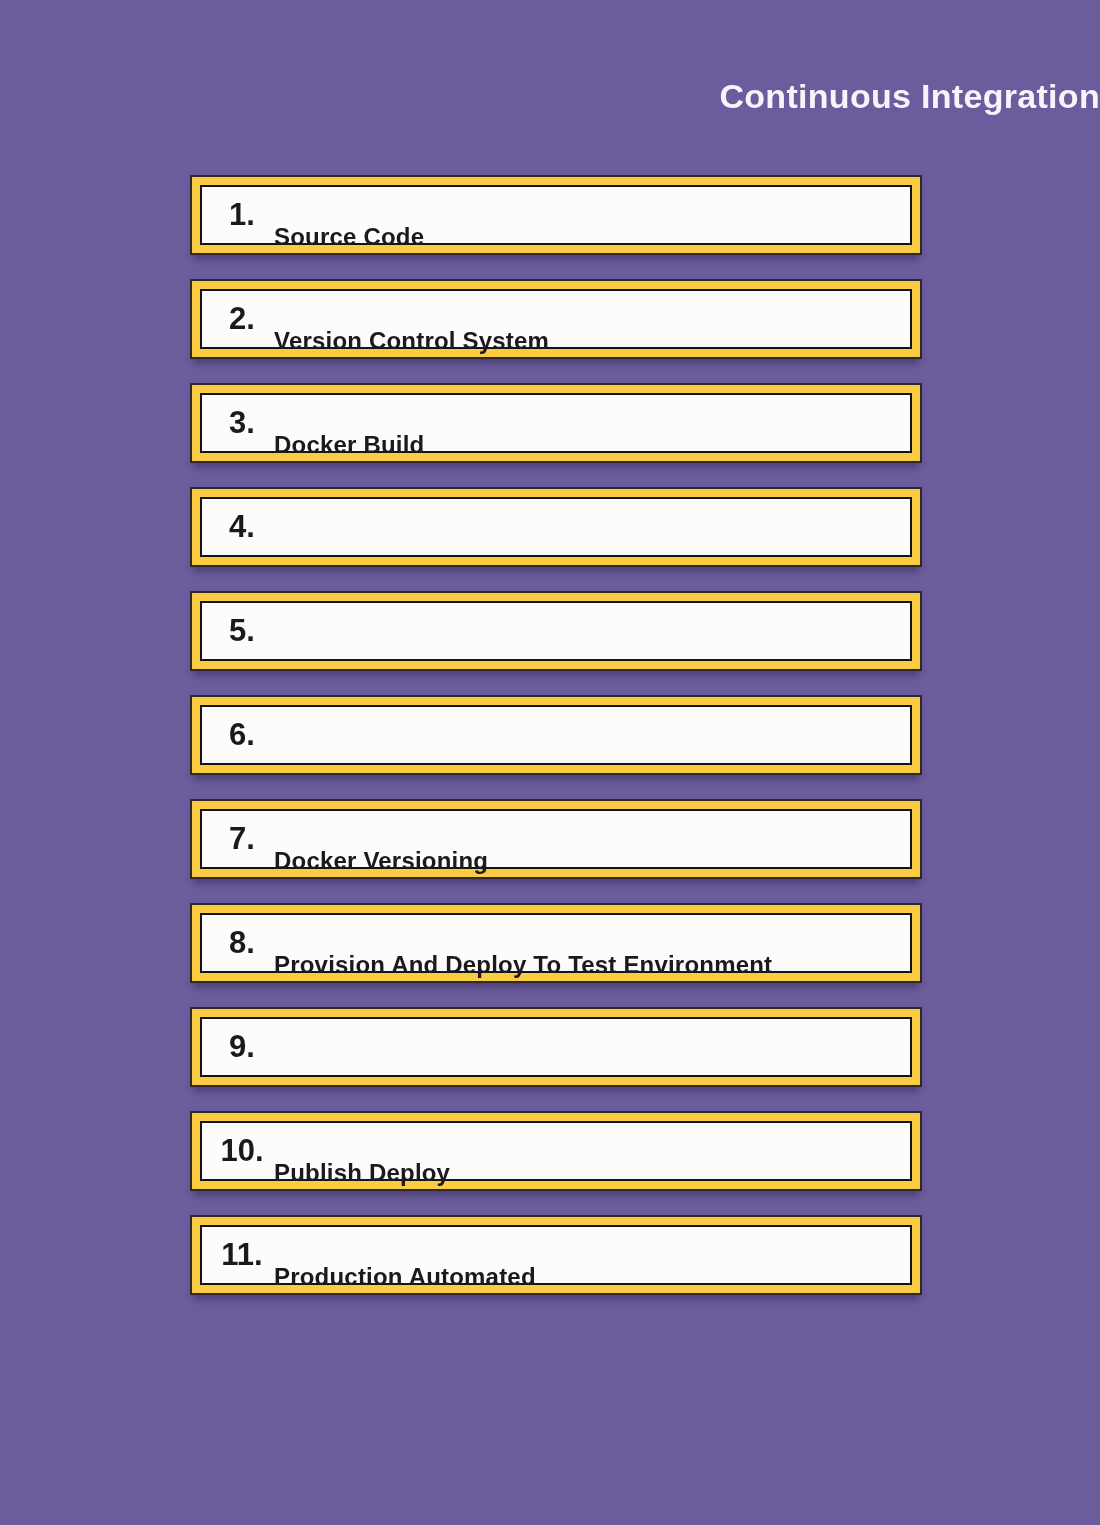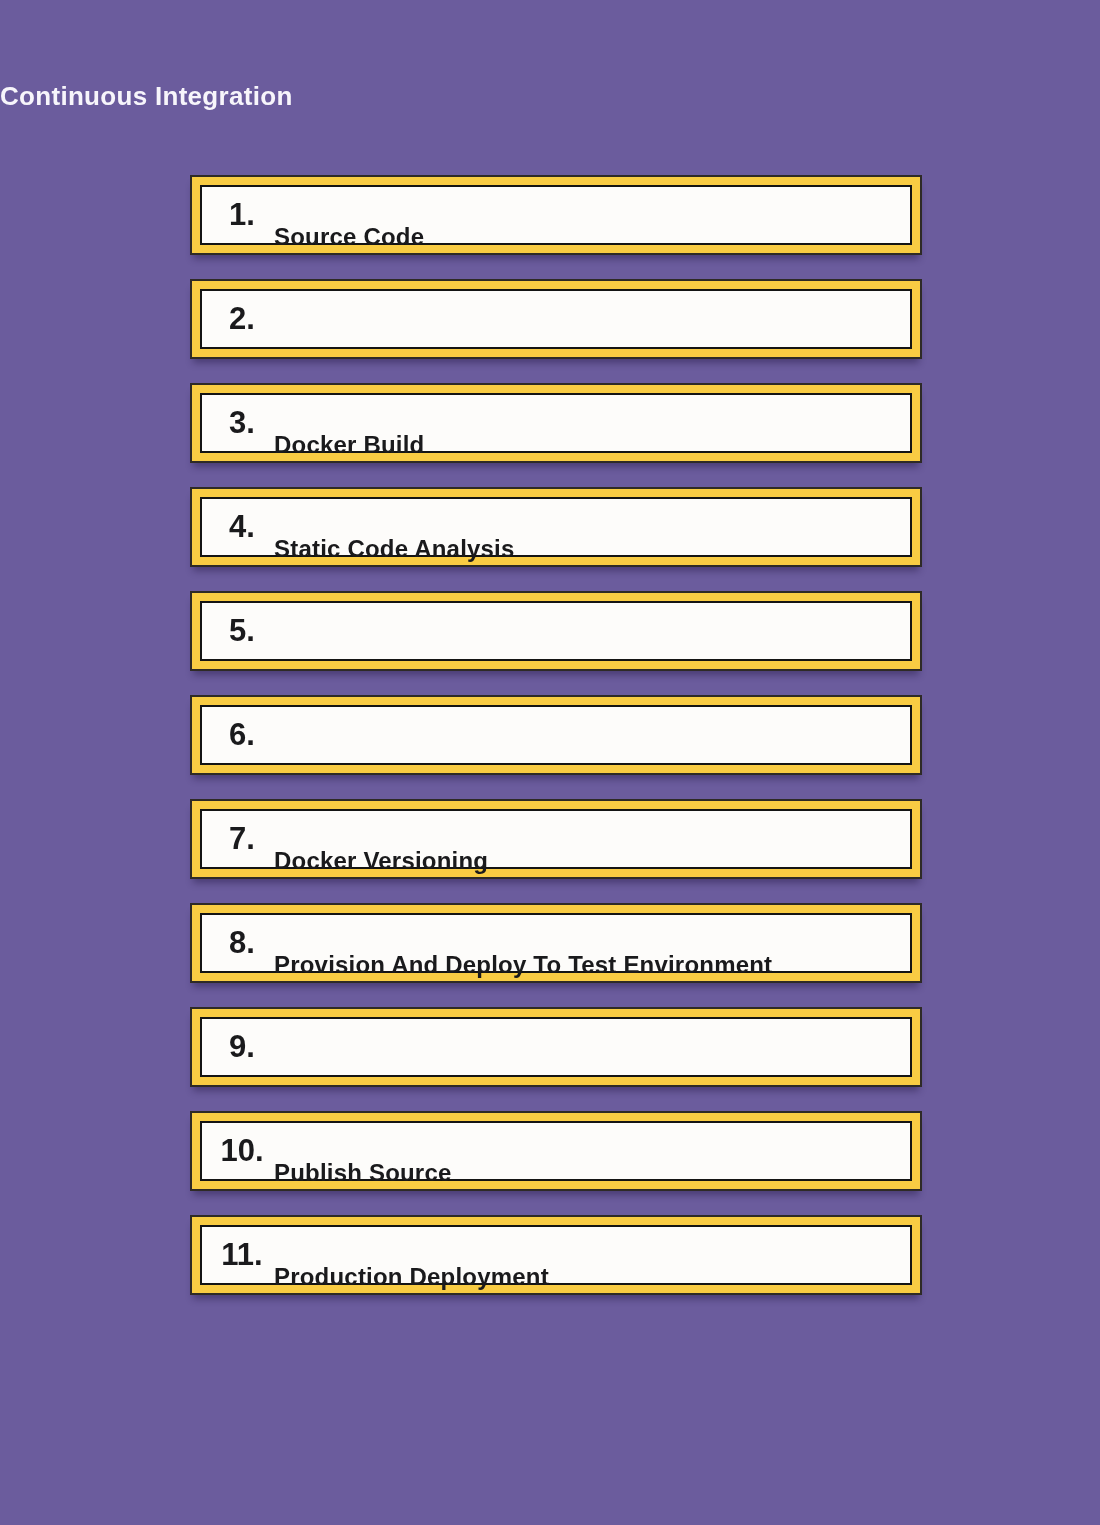--- a/index.html
+++ b/index.html
@@ -17,23 +17,23 @@
     background:var(--bg);
     font-family:"Liberation Sans", sans-serif;
     overflow:hidden;
   }
   .page{
     width:1100px;
     height:1525px;
     position:relative;
   }
   .title{
-    margin:78px 0 0 0;
-    text-align:left;
-    font-size:26px;
+    margin:78px 0 0 10px;
+    text-align:right;
+    font-size:34px;
     line-height:36px;
     font-weight:700;
     letter-spacing:0.3px;
     color:var(--title-text);
   }
   .steps{
     margin:61px 0 0 190px;
     width:732px;
     display:flex;
     flex-direction:column;
@@ -84,34 +84,34 @@
     <div class="step">
       <div class="step-inner">
         <span class="step-num">1.</span>
         <span class="step-label">Source Code</span>
       </div>
     </div>
 
     <div class="step">
       <div class="step-inner">
         <span class="step-num">2.</span>
+        <span class="step-label">Version Control System</span>
       </div>
     </div>
 
     <div class="step">
       <div class="step-inner">
         <span class="step-num">3.</span>
         <span class="step-label">Docker Build</span>
       </div>
     </div>
 
     <div class="step">
       <div class="step-inner">
         <span class="step-num">4.</span>
-        <span class="step-label">Static Code Analysis</span>
       </div>
     </div>
 
     <div class="step">
       <div class="step-inner">
         <span class="step-num">5.</span>
       </div>
     </div>
 
     <div class="step">
@@ -136,26 +136,26 @@
 
     <div class="step">
       <div class="step-inner">
         <span class="step-num">9.</span>
       </div>
     </div>
 
     <div class="step">
       <div class="step-inner">
         <span class="step-num">10.</span>
-        <span class="step-label">Publish Source</span>
+        <span class="step-label">Publish Deploy</span>
       </div>
     </div>
 
     <div class="step">
       <div class="step-inner">
         <span class="step-num">11.</span>
-        <span class="step-label">Production Deployment</span>
+        <span class="step-label">Production Automated</span>
       </div>
     </div>
 
 
   </div>
 </div>
 
 </body></html>

